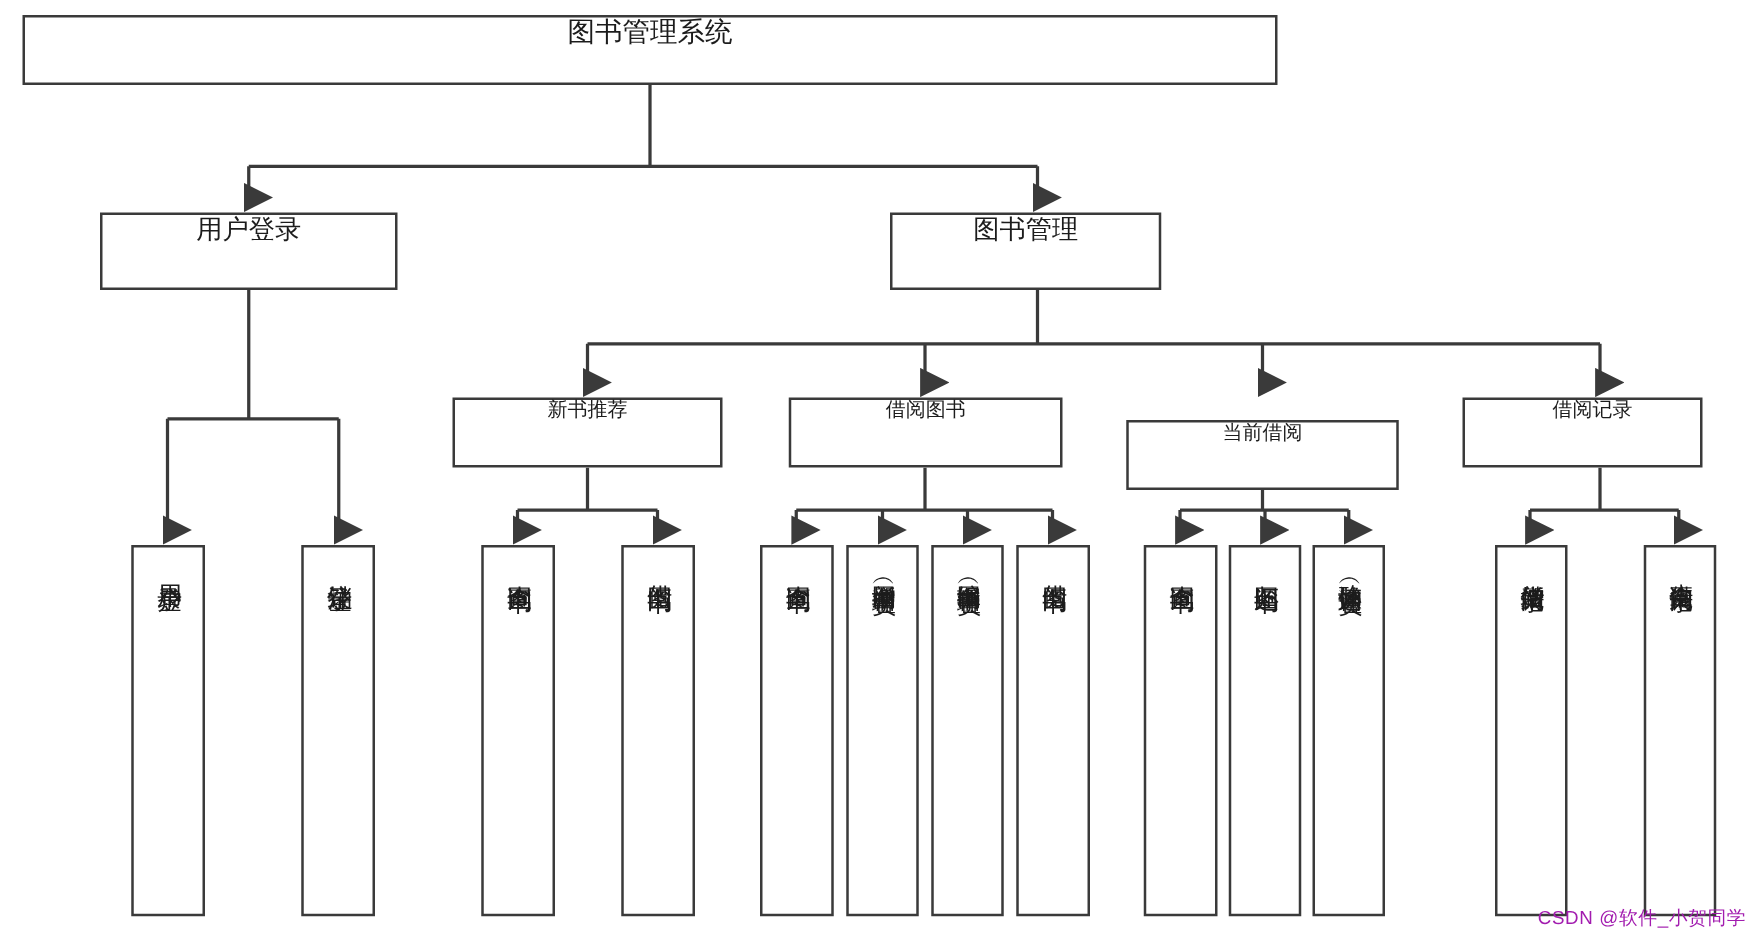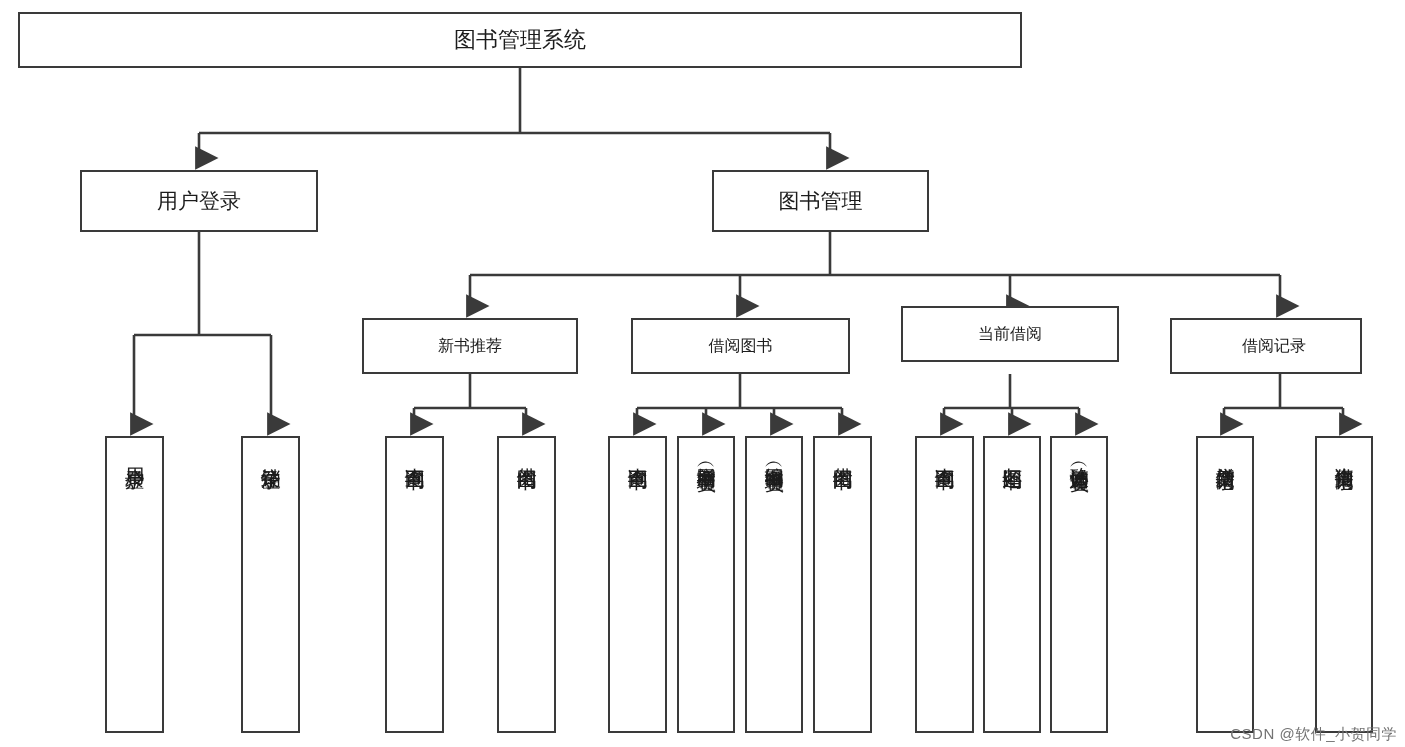--- a/index.html
+++ b/index.html
@@ -24,21 +24,20 @@
     width: 1405px;
     height: 747px;
     pointer-events: none;
   }
   .node {
     position: absolute;
     box-sizing: border-box;
     background: #ffffff;
     border: 2px solid #3a3a3a;
     display: flex;
-    align-items: center;
     justify-content: center;
     color: #1c1c1c;
     z-index: 2;
   }
   .node .lbl {
     display: block;
     text-align: center;
     line-height: 1.12;
     white-space: nowrap;
   }
@@ -60,21 +59,21 @@
     letter-spacing: 1px;
     white-space: normal;
   }
   .node.leaf.tall .lbl { font-size: 19px; }
 
   #watermark {
     position: absolute;
     right: 8px;
     bottom: 3px;
     font-size: 15px;
-    color: #737373;
+    color: #a21caf;
     letter-spacing: 0.5px;
     z-index: 5;
     white-space: nowrap;
   }
 </style>
 </head>
 <body>
 
 <div id="canvas">
 
@@ -138,21 +137,21 @@
   <div class="node level2" style="left:712px; top:170px; width:217px; height:62px;">
     <span class="lbl">图书管理</span>
   </div>
 
   <div class="node level3" style="left:362px; top:318px; width:216px; height:56px;">
     <span class="lbl">新书推荐</span>
   </div>
   <div class="node level3" style="left:631px; top:318px; width:219px; height:56px;">
     <span class="lbl">借阅图书</span>
   </div>
-  <div class="node level3" style="left:901px; top:306px; width:218px; height:56px;">
+  <div class="node level3" style="left:901px; top:336px; width:218px; height:56px;">
     <span class="lbl">当前借阅</span>
   </div>
   <div class="node level3" style="left:1170px; top:318px; width:192px; height:56px;padding-left:16px;">
     <span class="lbl">借阅记录</span>
   </div>
 
   <div class="node leaf" style="left:105px; top:436px; width:59px; height:297px;">
     <span class="lbl">用户登录</span>
   </div>
   <div class="node leaf" style="left:241px; top:436px; width:59px; height:297px;">

